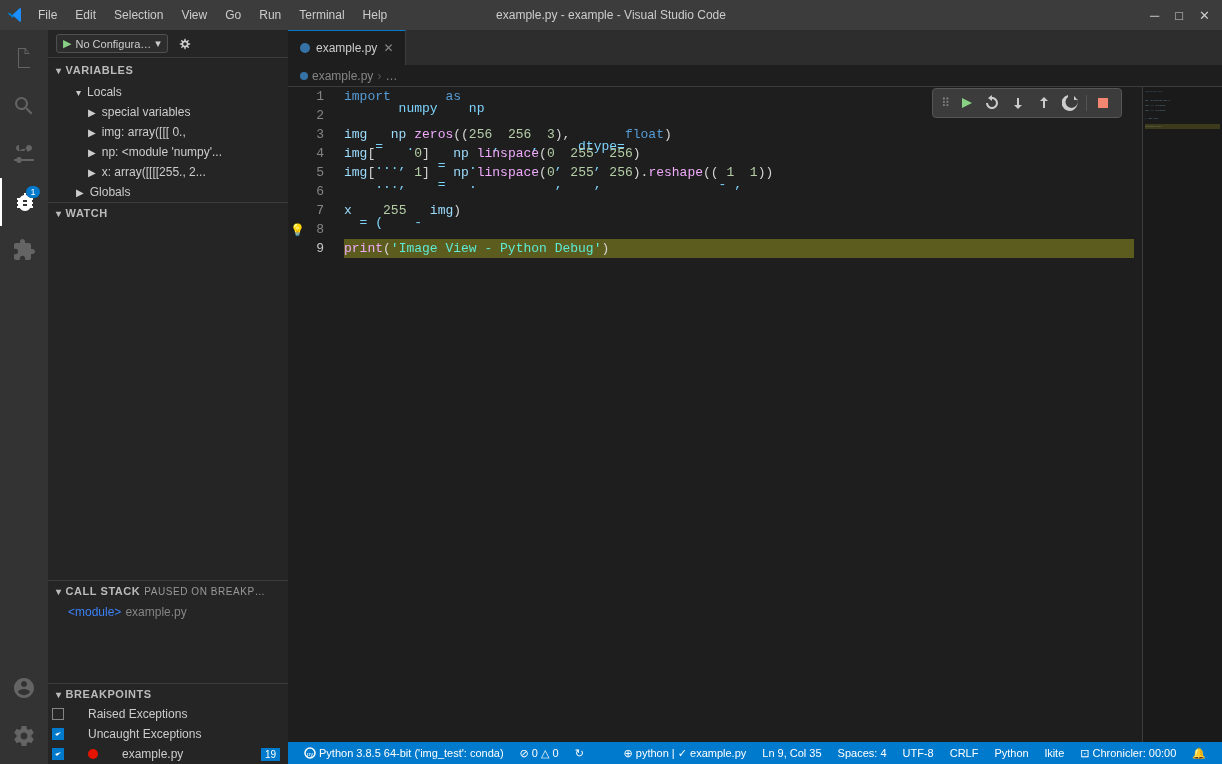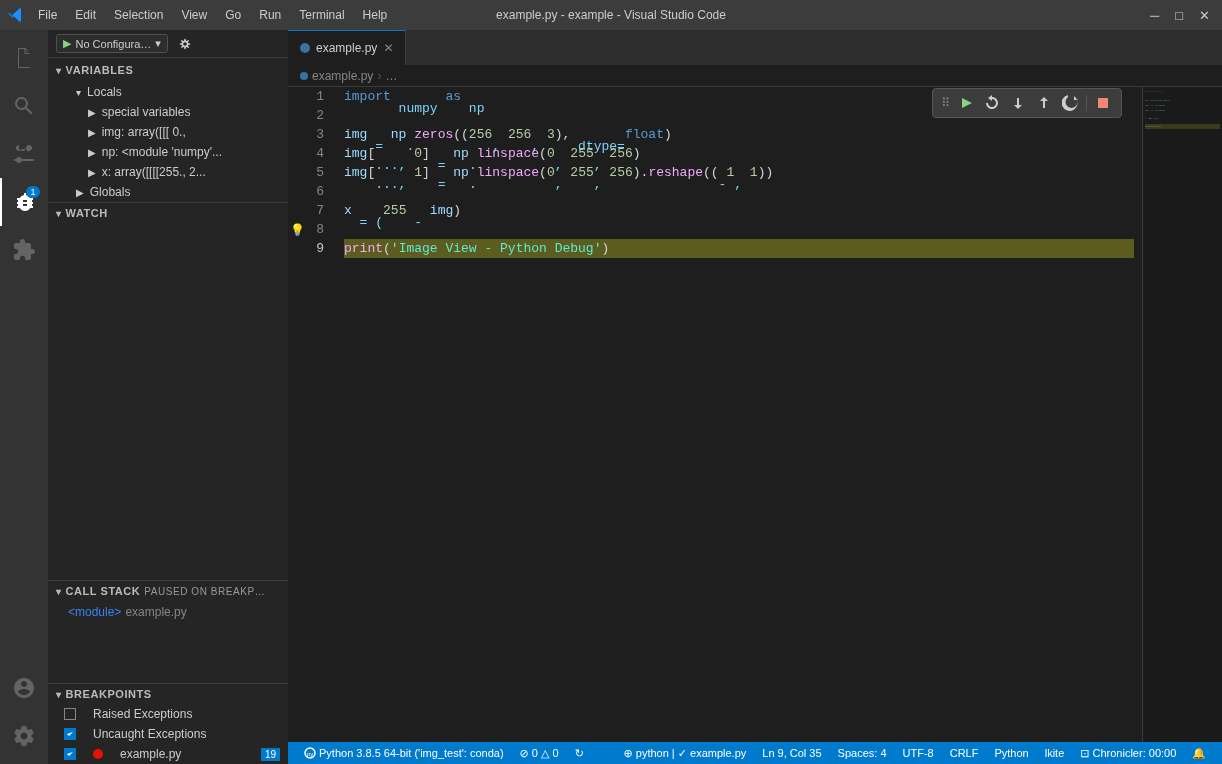--- a/index.html
+++ b/index.html
@@ -299,25 +299,25 @@
       padding: 4px 8px 4px 20px;
       font-size: 12px;
       cursor: pointer;
       display: flex;
       align-items: center;
       gap: 4px;
     }
     .call-stack-frame .frame-mod { color: #3b82f6; }
     .call-stack-frame .frame-file { color: #858585; }
     .breakpoint-item {
-      padding: 3px 8px 3px 16px;
+      padding: 3px 8px 3px 4px;
       font-size: 12px;
       display: flex;
       align-items: center;
-      gap: 17px;
+      gap: 24px;
       cursor: pointer;
     }
     .bp-checkbox {
       width: 12px;
       height: 12px;
       border: 1px solid #858585;
       display: flex;
       align-items: center;
       justify-content: center;
       flex-shrink: 0;

